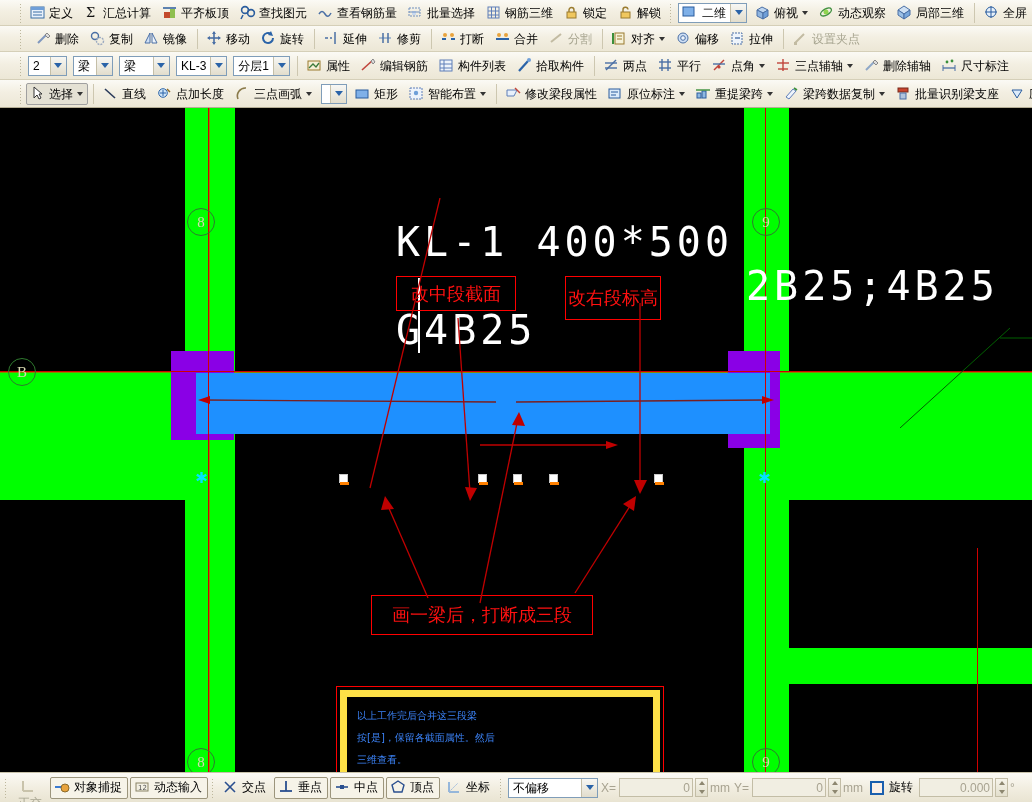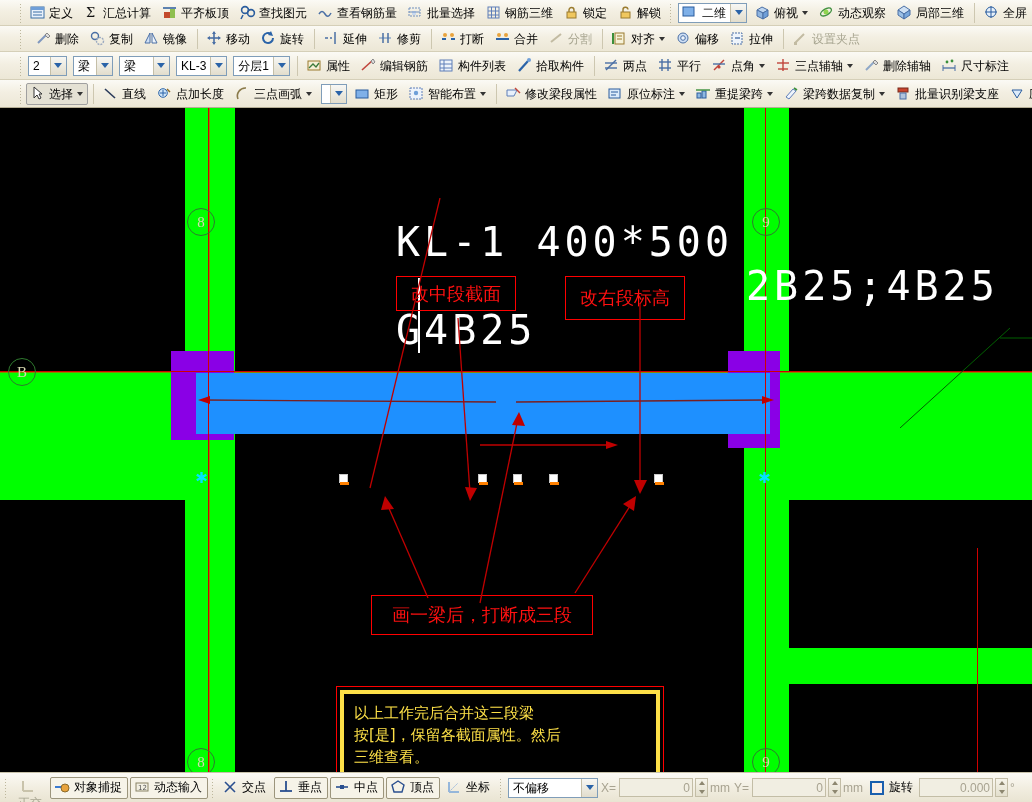--- a/index.html
+++ b/index.html
@@ -141,24 +141,24 @@
     padding: 4px 10px;
     white-space: nowrap;
   }
   .note-multi {
     position: absolute;
     border: 1px solid #ff0000;
     padding: 3px;
     background: transparent;
   }
   .note-multi .inner {
-    border: 4px solid #fde047;
-    color: #fde047;
+    border: 7px solid #fde047;
+    color: #3b82f6;
     font-family: "DejaVu Sans", "Liberation Sans", sans-serif;
-    font-size: 15px;
+    font-size: 10px;
     line-height: 22px;
     padding: 8px 10px;
     white-space: pre-line;
   }
 
   .grip-sq {
     position: absolute;
     width: 9px; height: 9px;
     background: #ffffff;
     border: 1px solid #c8c8c8;
@@ -887,21 +887,21 @@
       <div class="grip-sq" style="left:339px; top:366px;"></div>
       <div class="grip-sq" style="left:478px; top:366px;"></div>
       <div class="grip-sq" style="left:513px; top:366px;"></div>
       <div class="grip-sq" style="left:549px; top:366px;"></div>
       <div class="grip-sq" style="left:654px; top:366px;"></div>
 
       <div class="snapmark" style="left:194px; top:363px;">✱</div>
       <div class="snapmark" style="left:757px; top:363px;">✱</div>
 
       <div class="note" style="left:396px; top:168px; width:120px; height:35px;">改中段截面</div>
-      <div class="note" style="left:565px; top:168px; width:120px; height:44px;">改右段标高</div>
+      <div class="note" style="left:565px; top:168px; width:96px; height:44px;">改右段标高</div>
       <div class="note" style="left:371px; top:487px; width:222px; height:40px;">画一梁后，打断成三段</div>
 
       <div class="note-multi" style="left:336px; top:578px; width:328px;">
         <div class="inner">以上工作完后合并这三段梁
 按[是]，保留各截面属性。然后
 三维查看。</div>
       </div>
 
       <svg class="cv" style="left:330px; top:90px;" width="420" height="420">
 

